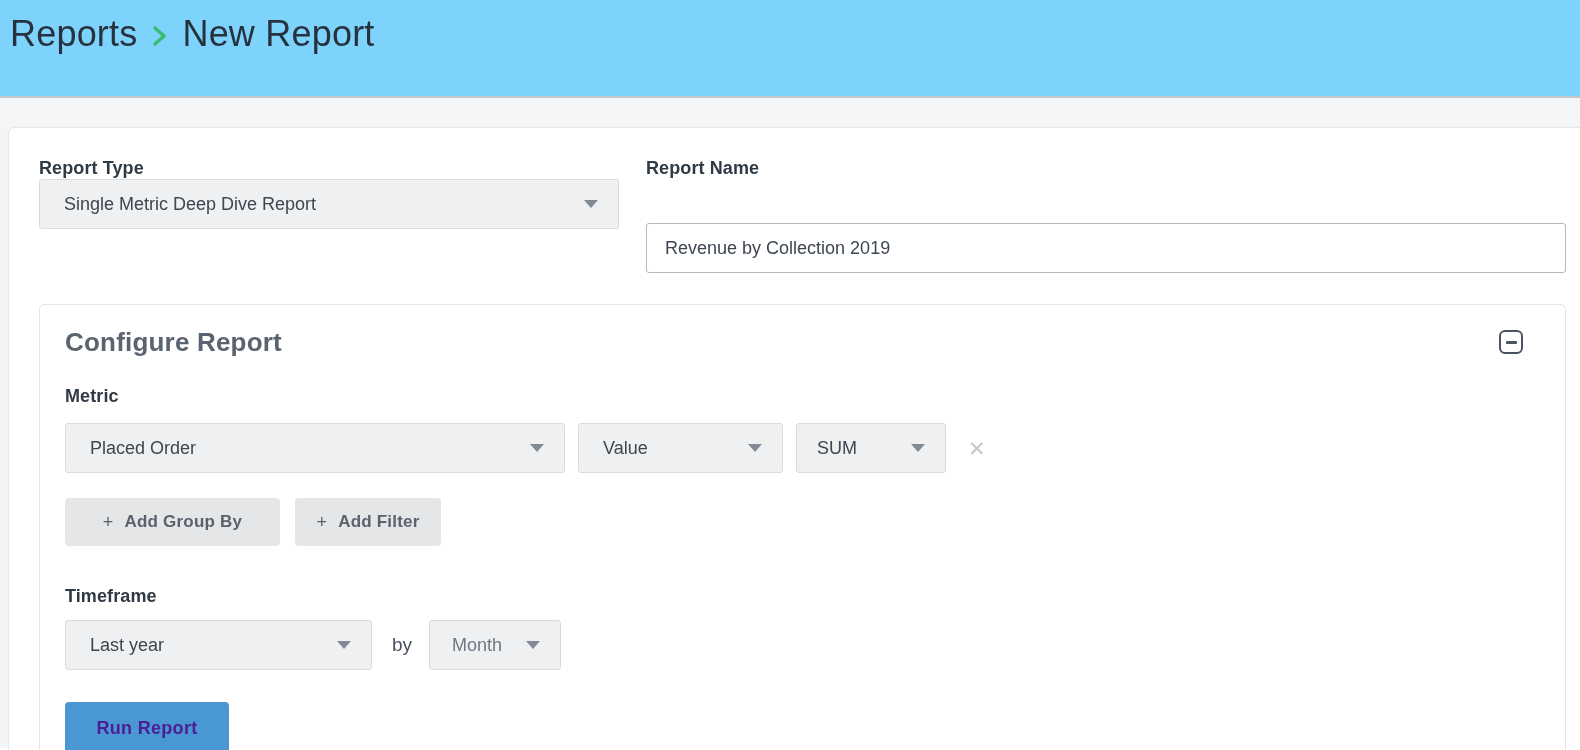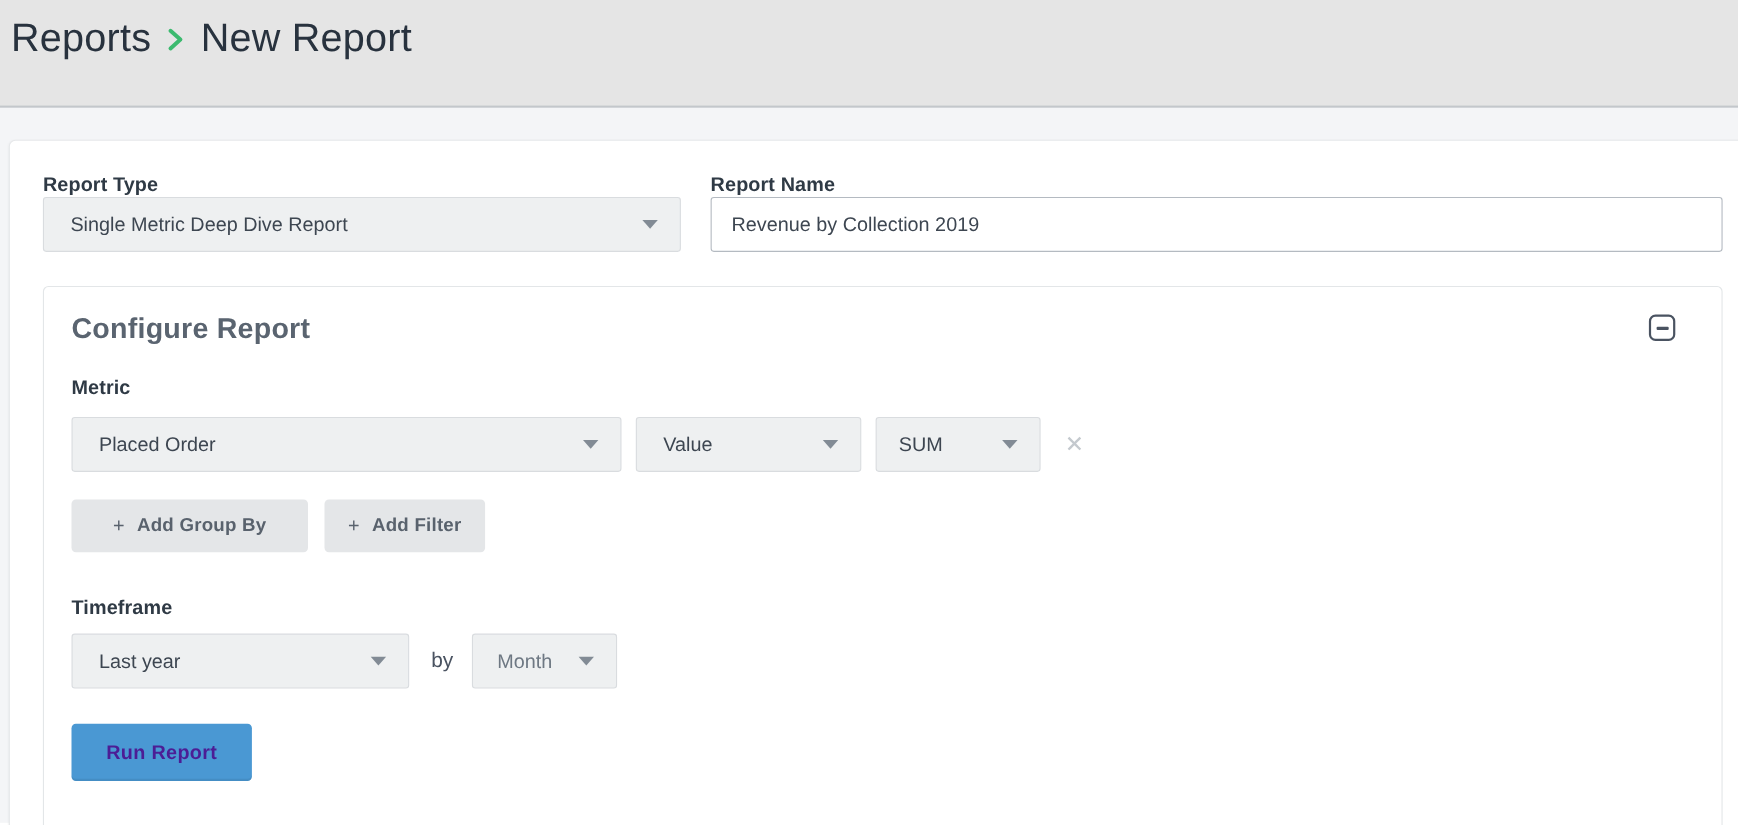--- a/index.html
+++ b/index.html
@@ -6,21 +6,21 @@
   html, body {
     width: 1580px; height: 750px; overflow: hidden;
     background: #ffffff;
     font-family: "Liberation Sans", sans-serif;
     -webkit-font-smoothing: antialiased;
   }
 
   
   .topbar {
     height: 98px;
-    background: #e5e5e5;
+    background: #7dd3fc;
     border-bottom: 2px solid #c3c7cb;
     padding: 13px 0 0 10px;
     text-align: right;
   }
   .breadcrumb {
     display: flex;
     align-items: center;
     gap: 15px;
     font-size: 36px;
     color: #28323e;
@@ -82,20 +82,21 @@
     width: 100%;
     height: 50px;
     background: #ffffff;
     border: 1px solid #b4bac1;
     border-radius: 3px;
     padding: 0 18px;
     font-size: 18px;
     color: #3d4651;
     font-family: "Liberation Sans", sans-serif;
     outline: none;
+    margin-top: 44px;
   }
 
   
   .configure-card {
     margin-top: 31px;
     width: 1527px;
     height: 700px;
     background: #ffffff;
     border: 1px solid #e3e6e8;
     border-radius: 5px;

